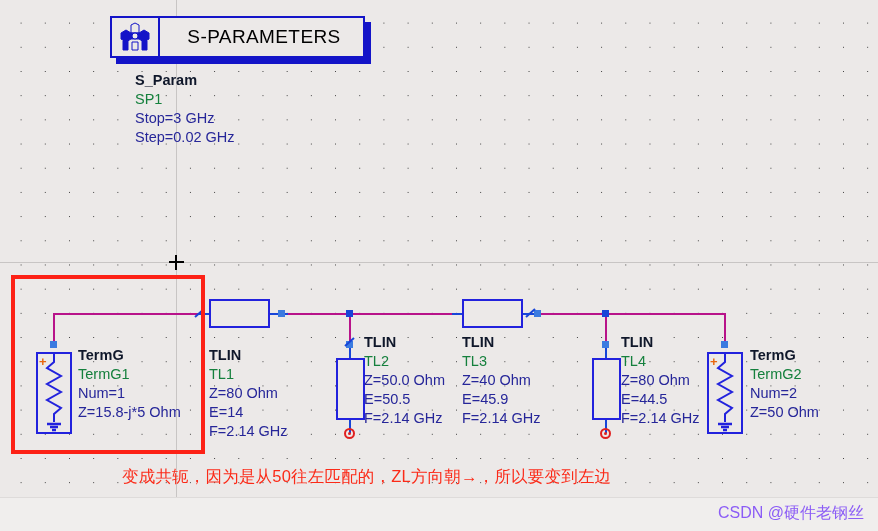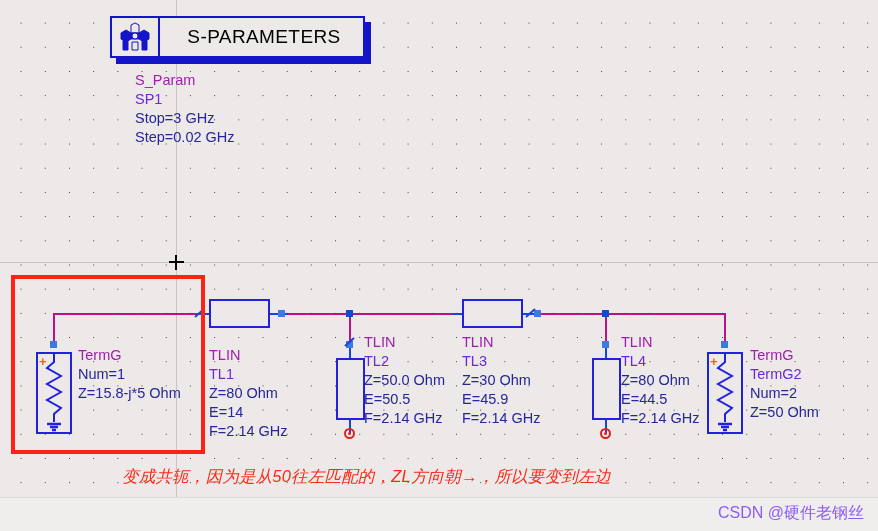--- a/index.html
+++ b/index.html
@@ -69,22 +69,22 @@
     width: 192px; height: 38px;
     display: flex;
     align-items: center;
     justify-content: center;
     font-size: 19px;
     color: #000;
     letter-spacing: 0.4px;
   }
   
   .param-list { font-size: 14.5px; line-height: 19px; }
-  .p-cyan  { color: #a21caf; }
-  .p-blue  { color: #6d28d9; }
+  .p-cyan  { color: #0f172a; font-weight: bold; }
+  .p-blue  { color: #15803d; }
   .p-navy  { color: #262699; }
 
   
   .wire-b { position: absolute; background: #1745d8; }
   .wire-m { position: absolute; background: #b8138a; }
   .node   { position: absolute; background: #1745d8; width: 7px; height: 7px; }
   .pin-sq { position: absolute; background: #3b7be0; width: 7px; height: 7px; }
   .tl-box {
     position: absolute;
     border: 2px solid #2222dd;
@@ -127,21 +127,20 @@
     border: 4px solid #fd2116;
     box-sizing: border-box;
   }
   
   #annotation {
     left: 122px; top: 466px;
     color: #fb2a18;
     font-size: 16.5px;
     letter-spacing: 0.2px;
     white-space: nowrap;
-    font-style: italic;
   }
   
   #watermark-bar {
     left: 0; top: 497px;
     width: 878px; height: 34px;
     background: #f0eeed;
     border-top: 1px solid #dedbda;
     box-sizing: border-box;
   }
   #watermark-text {
@@ -240,20 +239,21 @@
   <div class="term-box" style="left:36px; top:352px; width:36px; height:82px;"></div>
   <div class="plus-sign" style="left:39px; top:357px;">+</div>
   <svg class="abs" style="left:44px; top:352px;" width="20" height="82">
     <path d="M10 0 L10 10 L3 16 L17 24 L3 32 L17 40 L3 48 L17 56 L10 62 L10 70" fill="none" stroke="#2222dd" stroke-width="2"></path>
     <line x1="3" y1="72" x2="17" y2="72" stroke="#2222dd" stroke-width="2.5"></line>
     <line x1="6" y1="75" x2="14" y2="75" stroke="#2222dd" stroke-width="2.5"></line>
     <line x1="8" y1="78" x2="12" y2="78" stroke="#2222dd" stroke-width="2.5"></line>
   </svg>
   <div class="abs param-list" style="left:78px; top:346px;">
     <div class="p-cyan">TermG</div>
+    <div class="p-blue">TermG1</div>
     <div class="p-navy">Num=1</div>
     <div class="p-navy">Z=15.8-j*5 Ohm</div>
   </div>
 
   <div class="tl-box" style="left:209px; top:299px; width:61px; height:29px;"></div>
   <div class="abs param-list" style="left:209px; top:346px;">
     <div class="p-cyan">TLIN</div>
     <div class="p-blue">TL1</div>
     <div class="p-navy">Z=80 Ohm</div>
     <div class="p-navy">E=14</div>
@@ -267,21 +267,21 @@
     <div class="p-blue">TL2</div>
     <div class="p-navy">Z=50.0 Ohm</div>
     <div class="p-navy">E=50.5</div>
     <div class="p-navy">F=2.14 GHz</div>
   </div>
 
   <div class="tl-box" style="left:462px; top:299px; width:61px; height:29px;"></div>
   <div class="abs param-list" style="left:462px; top:333px;">
     <div class="p-cyan">TLIN</div>
     <div class="p-blue">TL3</div>
-    <div class="p-navy">Z=30 Ohm</div>
+    <div class="p-navy">Z=40 Ohm</div>
     <div class="p-navy">E=45.9</div>
     <div class="p-navy">F=2.14 GHz</div>
   </div>
 
   <div class="tl-box" style="left:592px; top:358px; width:29px; height:62px;"></div>
   <div class="gnd-open" style="left:600px; top:428px;"></div>
   <div class="abs param-list" style="left:621px; top:333px;">
     <div class="p-cyan">TLIN</div>
     <div class="p-blue">TL4</div>
     <div class="p-navy">Z=80 Ohm</div>

